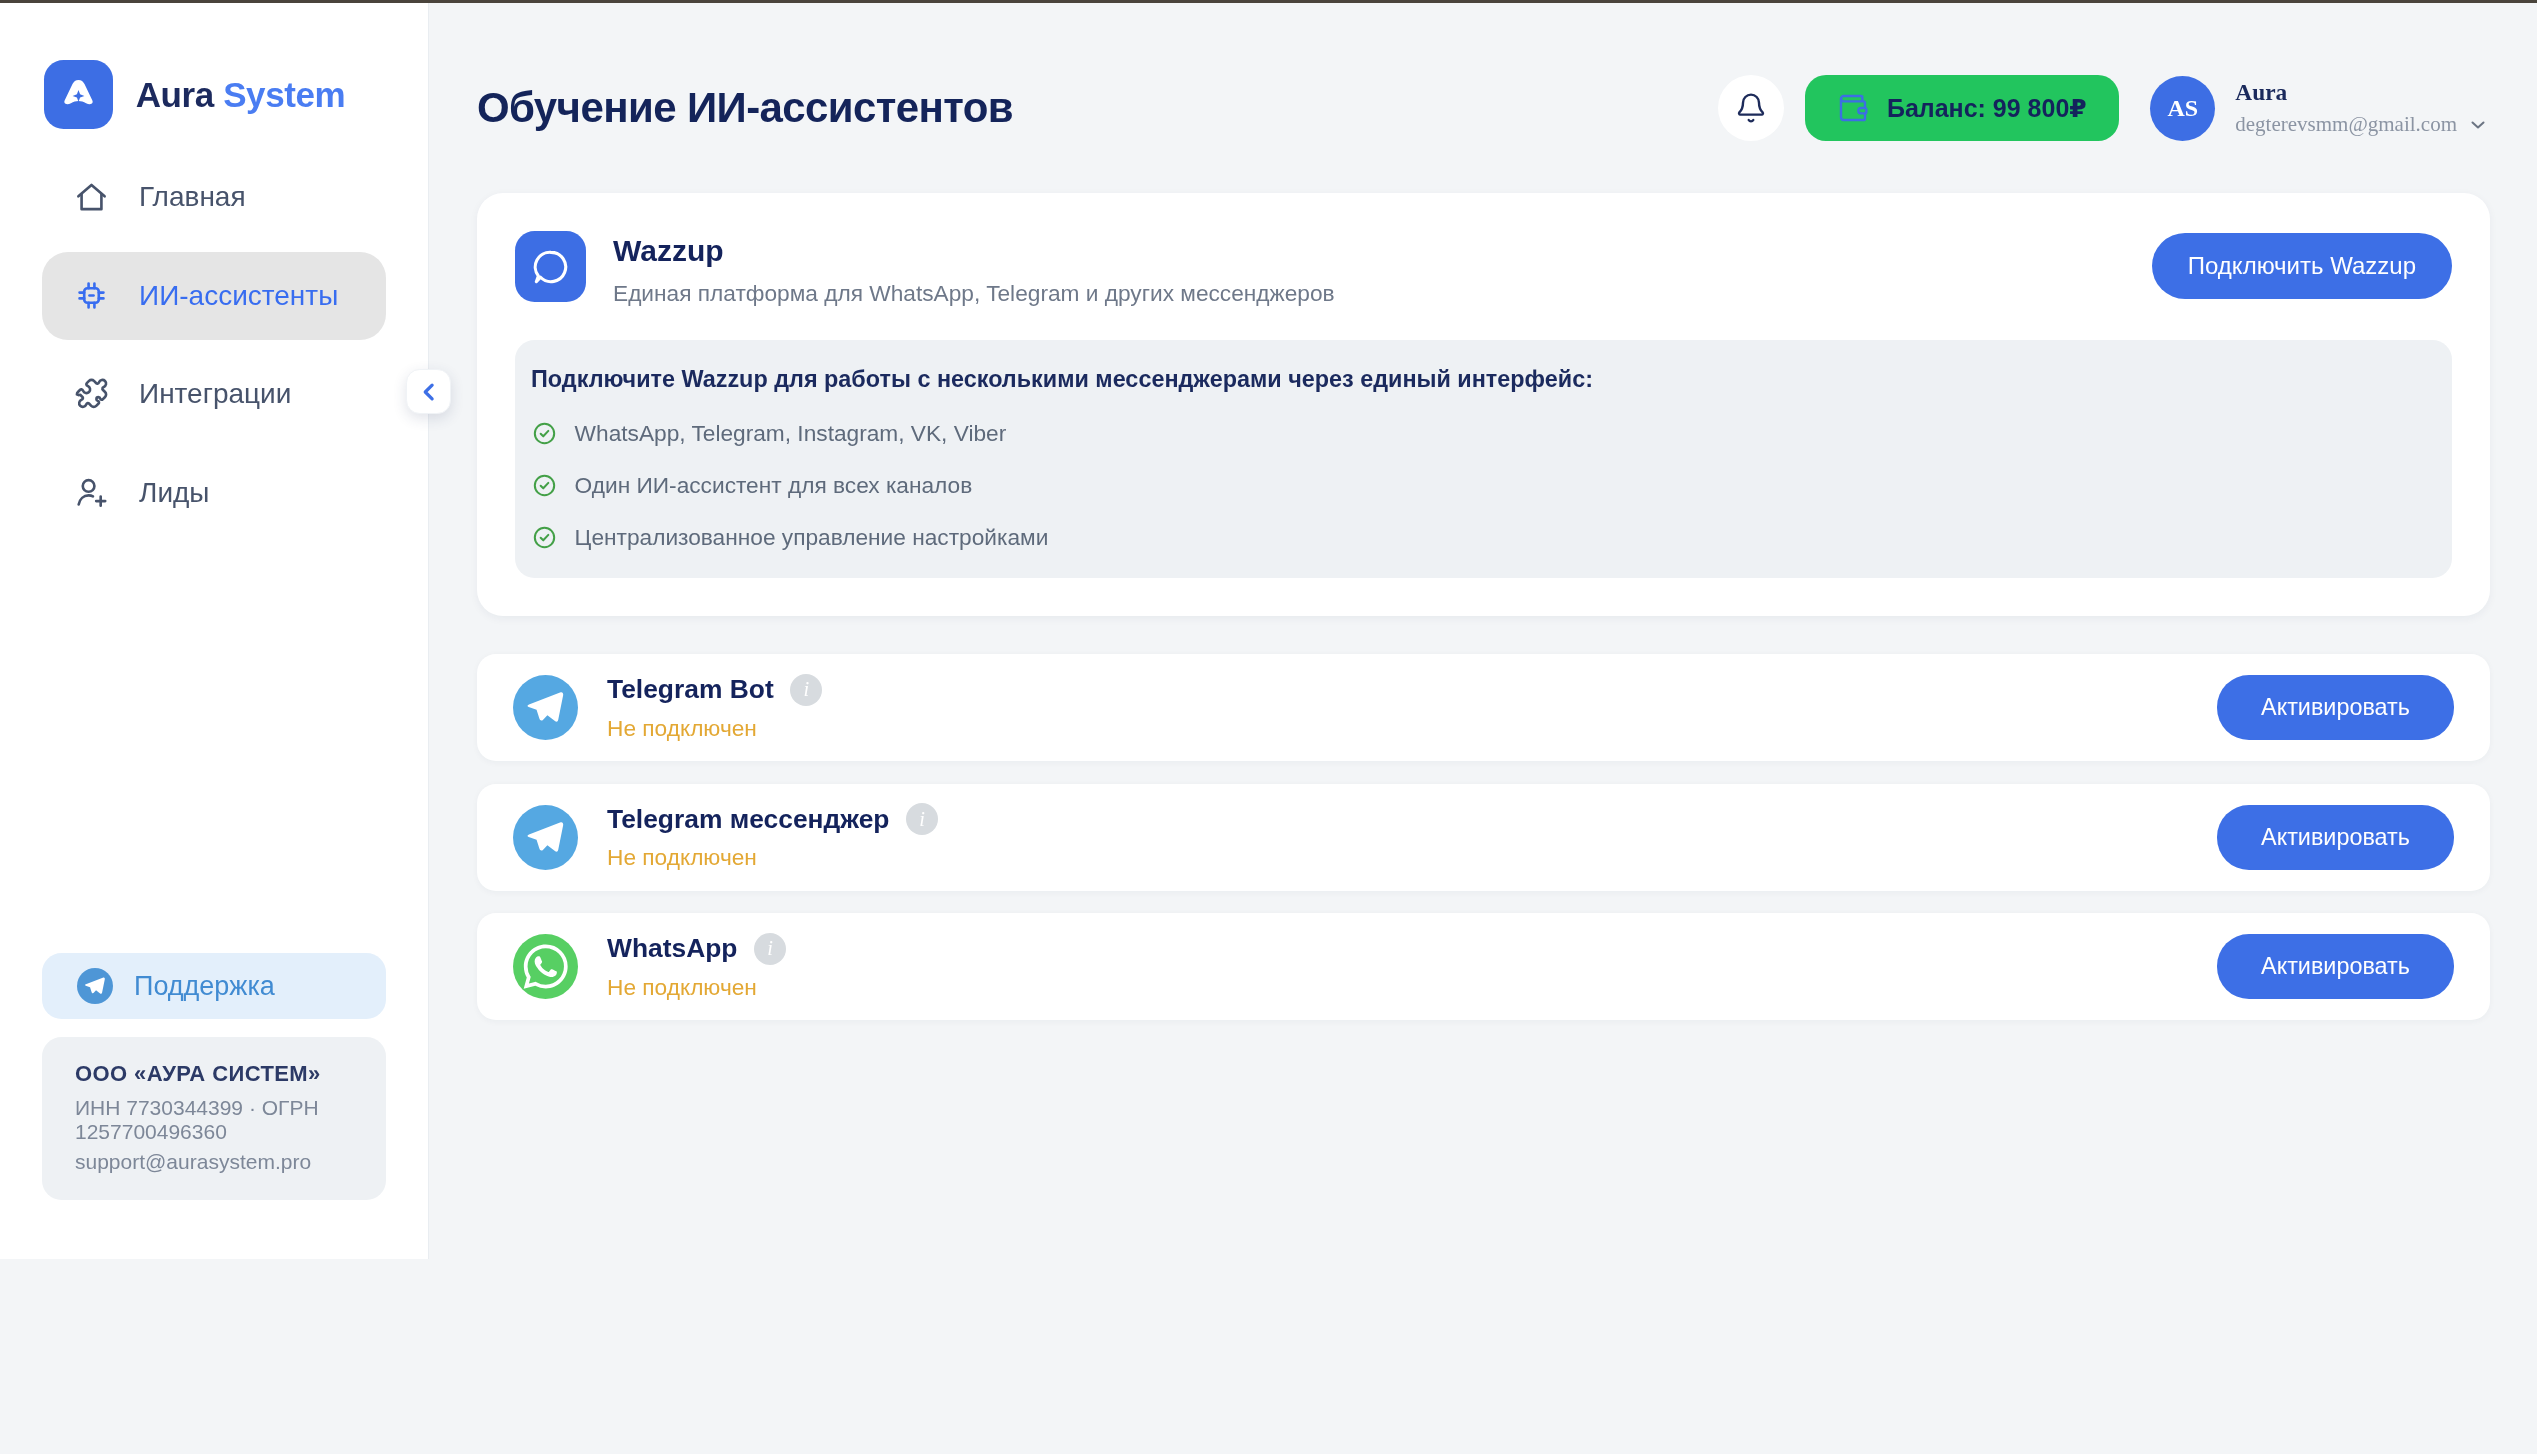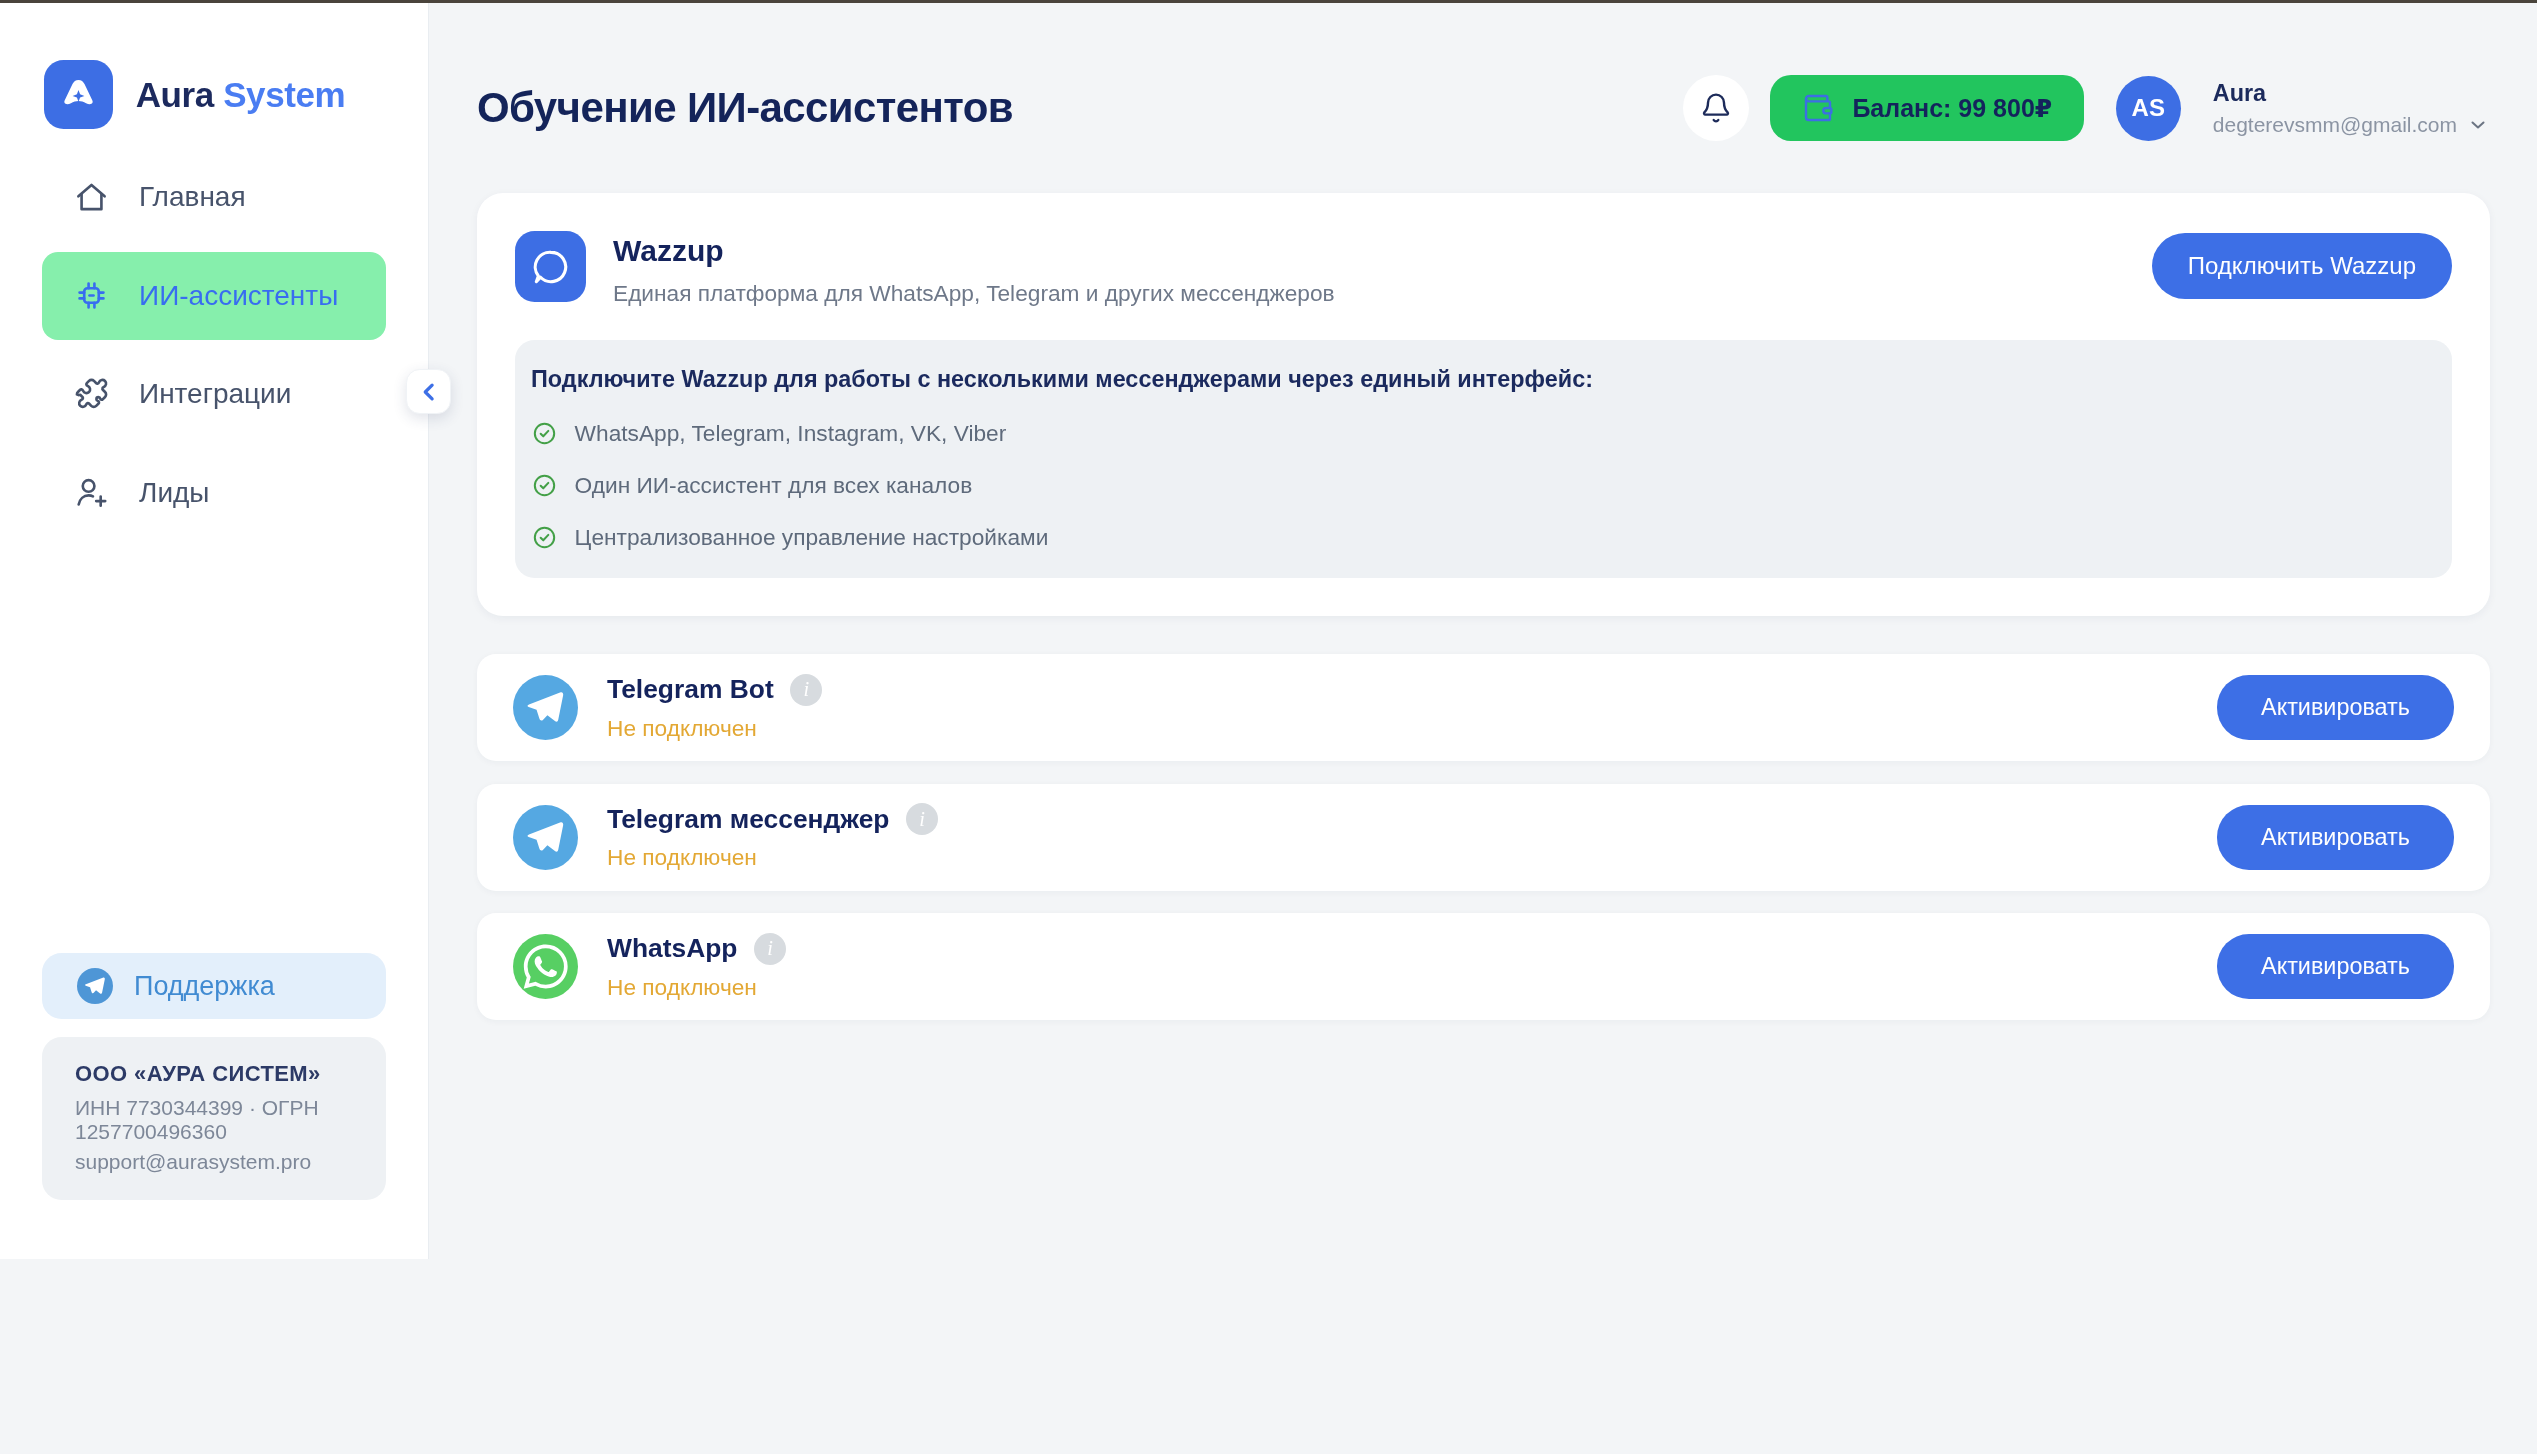--- a/index.html
+++ b/index.html
@@ -26,21 +26,21 @@
   .logo-text { font-size:35px; font-weight:700; color:#1c2a5e; letter-spacing:-0.4px; white-space:nowrap; }
   .logo-text .accent { color:#4a7df2; }
 
   .nav { margin-top:24px; padding:0 42px; display:flex; flex-direction:column; gap:10.6px; }
   .nav-item {
     display:flex; align-items:center; gap:30px;
     height:88px; border-radius:26px; padding:0 32px;
     color:#47536b; font-size:28px; cursor:pointer; user-select:none;
   }
   .nav-item .nav-icon { width:35px; height:35px; display:flex; align-items:center; justify-content:center; flex:none; }
-  .nav-item.active { background:#86efac; color:#386df0; font-weight:500;border-radius:16px; }
+  .nav-item.active { background:#e5e5e5; color:#386df0; font-weight:500; }
 
   .collapse-btn {
     position:absolute; top:366px; right:-23.4px; width:45px; height:45px;
     border-radius:13.6px; background:#fff; border:0.8px solid #f0f3f6;
     box-shadow:0 4.5px 13.6px rgba(40,60,100,.14);
     display:flex; align-items:center; justify-content:center; cursor:pointer; z-index:6;
   }
 
   .sidebar-bottom { margin-top:auto; padding:0 42px 59px; display:flex; flex-direction:column; gap:18px; }
   .support-btn {
@@ -62,21 +62,21 @@
   .header-right { display:flex; align-items:center; gap:21px; }
   .bell-btn {
     width:66px; height:66px; border-radius:50%; background:#fff; border:none;
     display:flex; align-items:center; justify-content:center; cursor:pointer; flex:none;
   }
   .balance-btn {
     height:66px; border-radius:21px; background:#22c55e; border:none;
     display:flex; align-items:center; gap:18px; padding:0 32px;
     font-size:25px; font-weight:700; color:#14235c; cursor:pointer; font-family:inherit; white-space:nowrap;
   }
-  .user { display:flex; align-items:center; gap:32px; margin-left:10.6px; cursor:pointer; }
+  .user { display:flex; align-items:center; gap:20px; margin-left:10.6px; cursor:pointer;font-family:Liberation Serif, serif; }
   .avatar {
     width:65px; height:65px; border-radius:50%; background:#3d6ee4; color:#fff;
     font-size:24px; font-weight:600; display:flex; align-items:center; justify-content:center; flex:none;
   }
   .user-name { font-size:23.4px; color:#1b2a5c; font-weight:600; }
   .user-email { font-size:21px; color:#8b94a3; display:flex; align-items:center; gap:9px; margin-top:6px; white-space:nowrap; }
 
   
   .wazzup-card {
     margin-top:51px; background:#fff; border-radius:26px; padding:38px;

